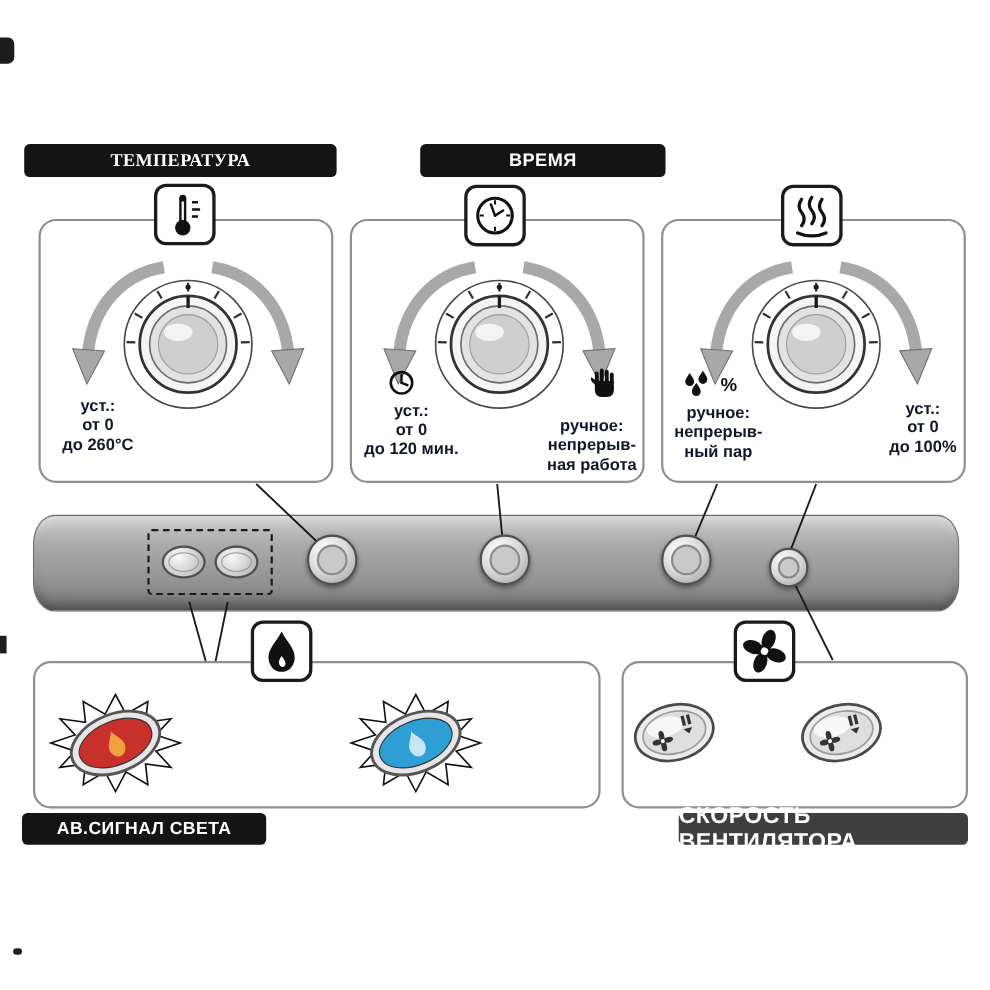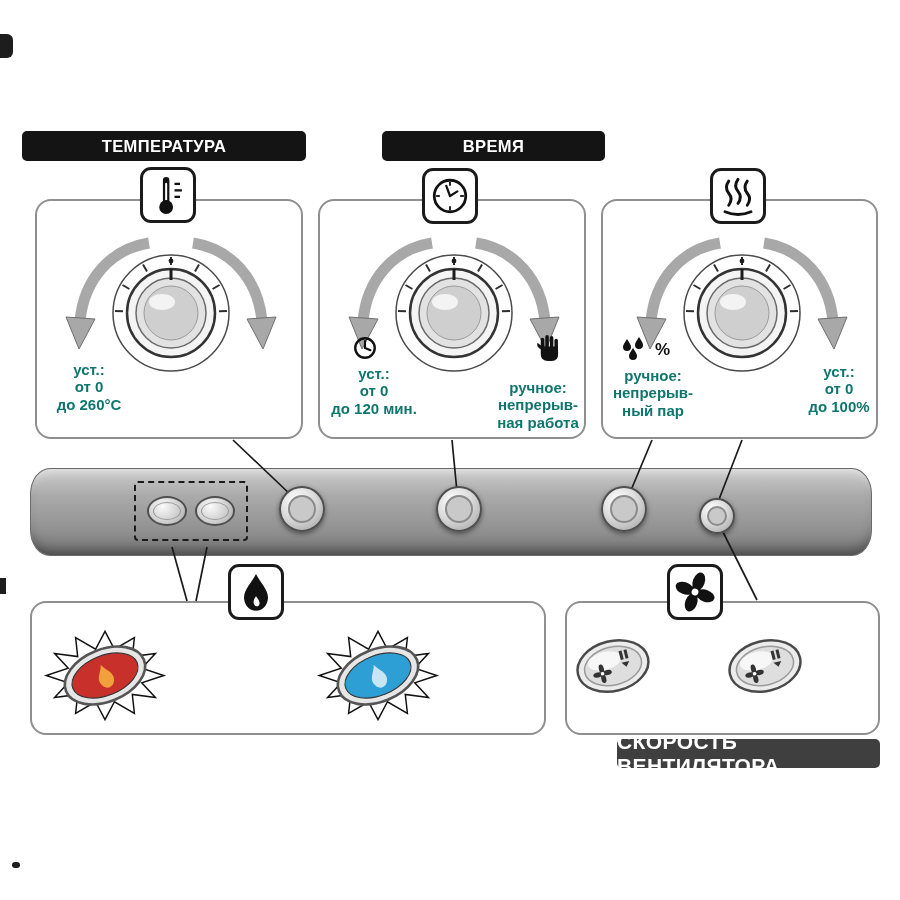--- a/index.html
+++ b/index.html
@@ -1,21 +1,21 @@
 <!DOCTYPE html>
 <html><head>
 <meta charset="utf-8">
 <style>
   html,body{margin:0;padding:0;background:#ffffff;}
   #stage{position:relative;width:900px;height:900px;background:#ffffff;font-family:"Liberation Sans",sans-serif;overflow:hidden;}
   .bar{position:absolute;background:#141414;color:#ffffff;font-weight:700;font-size:16.5px;letter-spacing:.4px;display:flex;align-items:center;justify-content:center;border-radius:5px;z-index:4;}
   .bar.gray{background:#3f3f3f;}
   .panel{position:absolute;background:#ffffff;border:2px solid #8f8f8f;border-radius:16px;z-index:3;box-sizing:border-box;}
   .icon-sq{position:absolute;width:56px;height:56px;box-sizing:border-box;background:#ffffff;border:3px solid #1b1b1b;border-radius:11px;display:flex;align-items:center;justify-content:center;z-index:7;}
-  .note{position:absolute;font-weight:700;font-size:15px;line-height:1.15;text-align:center;color:#0f766e;white-space:pre-line;}
+  .note{position:absolute;font-weight:700;font-size:15px;line-height:1.15;text-align:center;color:#0f172a;white-space:pre-line;}
   .note.left{text-align:left;}
   .knob-svg{position:absolute;left:14px;top:26px;width:240px;height:160px;}
   .mini-icon{position:absolute;}
   .strip{position:absolute;left:30px;top:468px;width:840px;height:86px;border-radius:20px/26px;background:linear-gradient(180deg,#cdcdcd 0%,#ababab 30%,#929292 70%,#787878 100%);box-shadow:inset 0 -12px 14px -8px rgba(0,0,0,.45),inset 0 8px 10px -6px rgba(255,255,255,.55);border:1px solid #6a6a6a;z-index:2;}
   .dash-box{position:absolute;left:134px;top:481px;width:114px;height:60px;border:2.5px dashed #1a1a1a;border-radius:4px;z-index:6;box-sizing:border-box;}
   .oval-btn{position:absolute;width:40px;height:30px;border-radius:50%;background:radial-gradient(circle at 38% 32%,#fafafa,#cccccc 60%,#a8a8a8);border:2px solid #4f4f4f;box-sizing:border-box;z-index:6;}
   .oval-btn::after{content:"";position:absolute;inset:4px;border-radius:50%;border:1.5px solid #999999;}
   .strip-knob{position:absolute;width:46px;height:46px;border-radius:50%;background:radial-gradient(circle at 36% 30%,#ffffff,#dcdcdc 45%,#9e9e9e);border:2px solid #4f4f4f;box-sizing:border-box;box-shadow:0 2px 5px rgba(0,0,0,.45);z-index:6;}
   .strip-knob::after{content:"";position:absolute;inset:7px;border-radius:50%;border:2px solid #8b8b8b;background:#c9c9c9;}
   .strip-knob.small{width:36px;height:36px;}
@@ -28,21 +28,21 @@
 </style>
 </head>
 <body>
 
 <div id="stage">
 
   <div class="artifact" style="left:0;top:34px;width:13px;height:24px;border-radius:0 6px 6px 0;"></div>
   <div class="artifact" style="left:0;top:578px;width:6px;height:16px;"></div>
   <div class="artifact" style="left:12px;top:862px;width:8px;height:6px;border-radius:3px;"></div>
 
-  <div class="bar" style="left:22px;top:131px;width:284px;height:30px;">ТЕМПЕРАТУРА</div>
+  <div class="bar" style="left:22px;top:131px;width:284px;height:30px;font-family:Liberation Serif, serif;">ТЕМПЕРАТУРА</div>
   <div class="bar" style="left:344px;top:131px;width:223px;height:30px;margin-left:38px;">ВРЕМЯ</div>
 
   <div class="panel" style="left:35px;top:199px;width:268px;height:240px;">
     <svg class="knob-svg" viewBox="0 0 240 160">
       <path d="M98,16 C60,22 33,52 29,94" fill="none" stroke="#a8a8a8" stroke-width="11"></path>
       <polygon points="15,90 44,92 28,122" fill="#a8a8a8" stroke="#6f6f6f" stroke-width="1"></polygon>
       <path d="M142,16 C180,22 207,52 211,94" fill="none" stroke="#a8a8a8" stroke-width="11"></path>
       <polygon points="196,92 225,90 212,122" fill="#a8a8a8" stroke="#6f6f6f" stroke-width="1"></polygon>
       <g transform="translate(120,86)">
         <circle r="58" fill="#ffffff" stroke="#4a4a4a" stroke-width="1.5"></circle>
@@ -289,15 +289,16 @@
           <ellipse cx="0" cy="5" rx="2.5" ry="4.5"></ellipse>
           <ellipse cx="-5" cy="0" rx="4.5" ry="2.5"></ellipse>
           <circle r="1.8" fill="#ffffff"></circle>
       </g>
     </g>
   </svg>
   <div class="note left" style="left:804px;top:648px;width:74px;font-size:14.5px;">нормаль-
 ная ско-
 рость</div>
 
+  <div class="bar" style="left:20px;top:739px;width:222px;height:29px;font-size:16px;">АВ.СИГНАЛ СВЕТА</div>
   <div class="bar gray" style="left:617px;top:739px;width:263px;height:29px;font-size:21px;">СКОРОСТЬ ВЕНТИЛЯТОРА</div>
 
 </div>
 
 </body></html>

